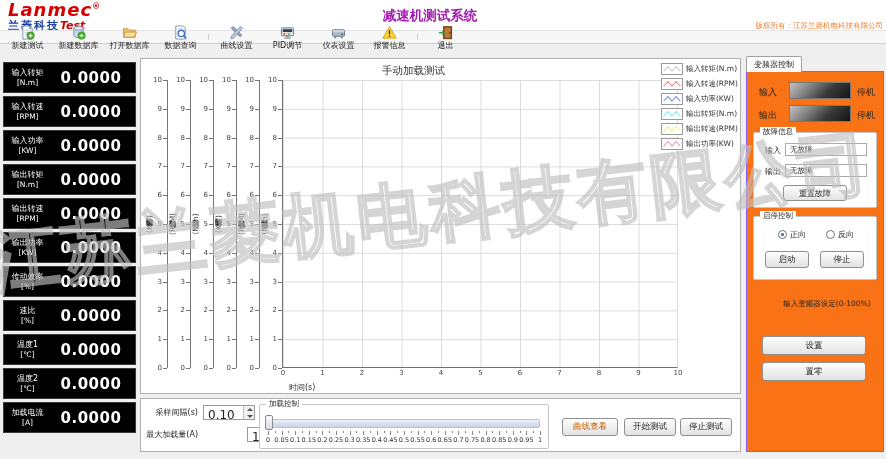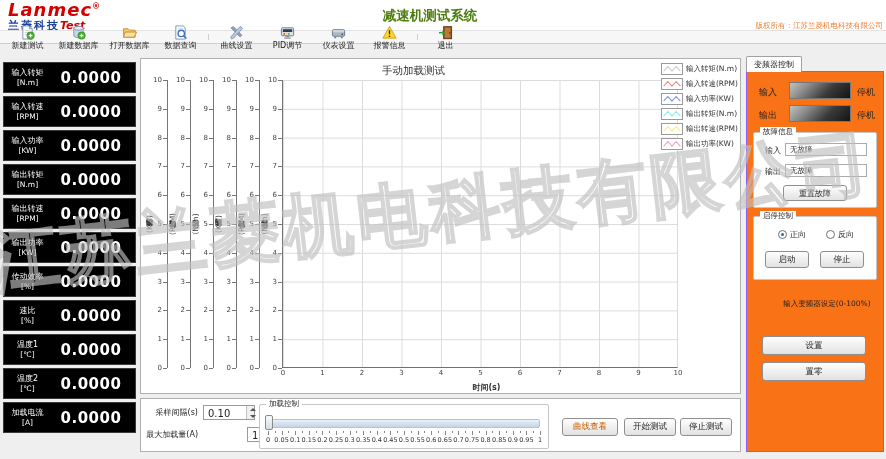--- a/index.html
+++ b/index.html
@@ -9,21 +9,21 @@
     font-family:"DejaVu Sans","Liberation Sans",sans-serif; color:#222;
   }
   
   .header { position:absolute; left:0; top:0; width:886px; height:30px; background:#fff; }
   .logo { position:absolute; left:8px; top:1px; line-height:1; }
   .logo-en { font-size:18px; font-weight:bold; font-style:italic; color:#d40000; letter-spacing:1px; }
   .logo-reg { font-size:8px; vertical-align:super; color:#d40000; font-style:normal; }
   .logo-cn { font-size:11px; font-weight:bold; color:#1a3f9e; letter-spacing:2px; margin-top:1px; }
   .logo-cn .test { color:#d40000; font-style:italic; letter-spacing:0; }
   .app-title { position:absolute; left:330px; top:7px; width:200px; text-align:center;
-    font-size:13.5px; font-weight:bold; color:#4d7c0f; }
+    font-size:13.5px; font-weight:bold; color:#a21caf; }
   .copyright { position:absolute; right:3px; top:21px; font-size:7.5px; color:#ed7d31; }
   
   .toolbar { position:absolute; left:0; top:30px; width:886px; height:14px; background:#f7f7f7;
     border-top:1px solid #e3e3e3; border-bottom:1px solid #cfcfcf; display:flex; align-items:stretch; padding-left:2px; }
   .tool-item { width:51px; display:flex; flex-direction:column; align-items:center; justify-content:center; cursor:pointer; }
   .tool-icon { width:15px; height:15px; display:block; }
   .tool-icon svg { width:15px; height:15px; display:block; }
   .tool-label { font-size:8px; color:#222; line-height:1; margin-top:2px; white-space:nowrap; }
   .tool-sep { width:1px; background:#cfcfcf; margin:3px 2px; }
   
@@ -42,31 +42,31 @@
   .yaxis-scale { position:absolute; right:0; top:0; width:14px; height:288px; }
   .yaxis-line { position:absolute; right:0; top:0; bottom:0; width:1px; background:#767676; }
   .ytick { position:absolute; right:6px; transform:translateY(-50%); font-size:7px; color:#444; line-height:1; }
   .ytick-dash { position:absolute; right:1px; width:4px; height:1px; background:#767676; }
   .plot { position:relative; width:395px; height:288px; border-right:1px solid #dcdcdc; border-bottom:1px solid #707070;
     background-image:linear-gradient(to right,#dcdcdc 1px,transparent 1px),
                      linear-gradient(to bottom,#dcdcdc 1px,transparent 1px);
     background-size:39.5px 28.8px; }
   .xticks { position:absolute; top:100%; left:0; width:395px; height:10px; }
   .xtick { position:absolute; top:3px; transform:translateX(-50%); font-size:7px; color:#444; line-height:1; }
-  .xlabel { position:absolute; left:148px; top:323px; width:395px; text-align:center; font-size:8px; color:#333;font-weight:bold; }
+  .xlabel { position:absolute; left:148px; top:323px; width:395px; font-size:8px; color:#333; }
   .legend { position:absolute; right:2px; top:4px; display:flex; flex-direction:column; gap:3px; }
   .legend-item { display:flex; align-items:center; gap:3px; }
   .legend-swatch { width:22px; height:12px; background:#fff; border:1px solid #9a9a9a; display:block; }
   .legend-swatch svg { display:block; width:100%; height:100%; }
   .legend-label { font-size:7.5px; color:#333; white-space:nowrap; }
   
   .bottom-panel { position:absolute; left:140px; top:398px; width:601px; height:54px; background:#fff; border:1px solid #b0b0b0; }
   .bp-label { position:absolute; font-size:8px; color:#222; text-align:right; width:60px; line-height:1; }
   .spinbox { position:absolute; height:15px; width:52px; border:1px solid #9a9a9a; background:#fff; display:flex; }
-  .spin-val { flex:1; font-size:10px; padding:2px 16px 0 4px; }
+  .spin-val { flex:1; font-size:12px; padding:2px 8px 0 4px; }
   .spin-btns { width:12px; border-left:1px solid #c0c0c0; display:flex; flex-direction:column; background:#f0f0f0; }
   .spin-up,.spin-down { flex:1; position:relative; cursor:pointer; }
   .spin-up::after,.spin-down::after { content:""; position:absolute; left:3px; border-left:3px solid transparent; border-right:3px solid transparent; }
   .spin-up::after { top:2px; border-bottom:3px solid #555; }
   .spin-down::after { top:2px; border-top:3px solid #555; }
   .groupbox { position:absolute; border:1px solid #c6c6c6; border-radius:2px; background:#fff; }
   .group-title { position:absolute; top:-6px; left:6px; background:#fff; padding:0 3px; font-size:7.5px; color:#222; line-height:1.2; }
   .slider-groove { position:absolute; left:8px; top:14px; width:272px; height:9px; border:1px solid #b0c4d8; border-radius:2px;
     background:linear-gradient(#eef3f9,#d7e2ef 45%,#c7d6e8); }
   .slider-handle { position:absolute; left:5px; top:10px; width:8px; height:15px; background:linear-gradient(#fafafa,#d8dde2);

